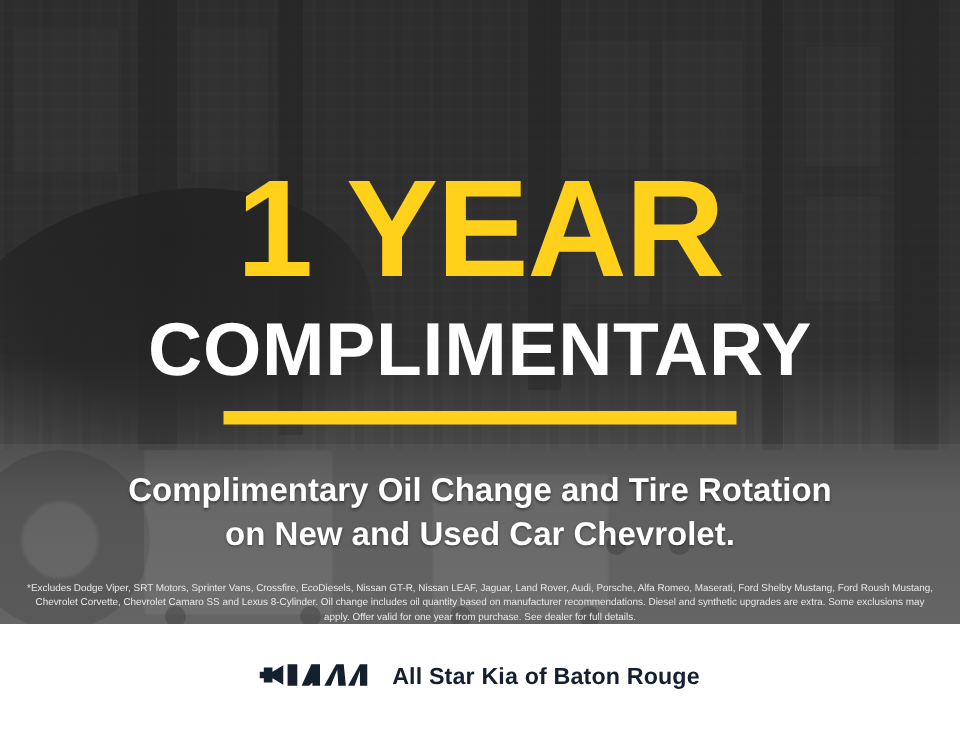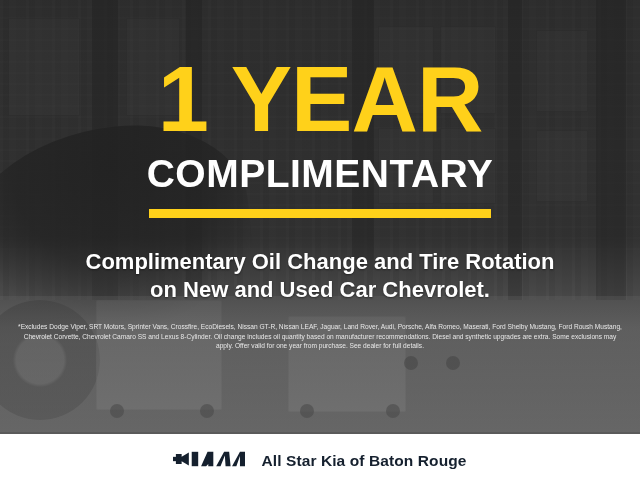--- a/index.html
+++ b/index.html
@@ -107,32 +107,32 @@
 
   
   .content {
     position: absolute;
     inset: 0 0 56px 0;
     display: flex;
     flex-direction: column;
     align-items: center;
   }
   .headline-year {
-    margin-top: 56px;
+    margin-top: 110px;
     font-size: 92px;
     line-height: .95;
     font-weight: bold;
     letter-spacing: -1px;
     color: #FFD11A;
     text-align: center;
     white-space: nowrap;
   }
   .headline-sub {
     margin-top: 10px;
-    font-size: 39px;
+    font-size: 50px;
     line-height: 1.06;
     font-weight: bold;
     letter-spacing: .5px;
     color: #ffffff;
     text-align: center;
     white-space: nowrap;
   }
   .divider {
     margin-top: 14px;
     width: 342px;
@@ -154,21 +154,21 @@
     font-size: 6.6px;
     line-height: 1.45;
     color: #e8e8e8;
     text-align: center;
   }
 
   
   .footer {
     position: absolute;
     left: 0; right: 0; bottom: 0;
-    height: 54px;
+    height: 72px;
     background: #ffffff;
     display: flex;
     align-items: center;
     justify-content: center;
     gap: 16px;
   }
   .kia-logo { display: block; }
   .dealer-name {
     font-size: 15.5px;
     font-weight: bold;

